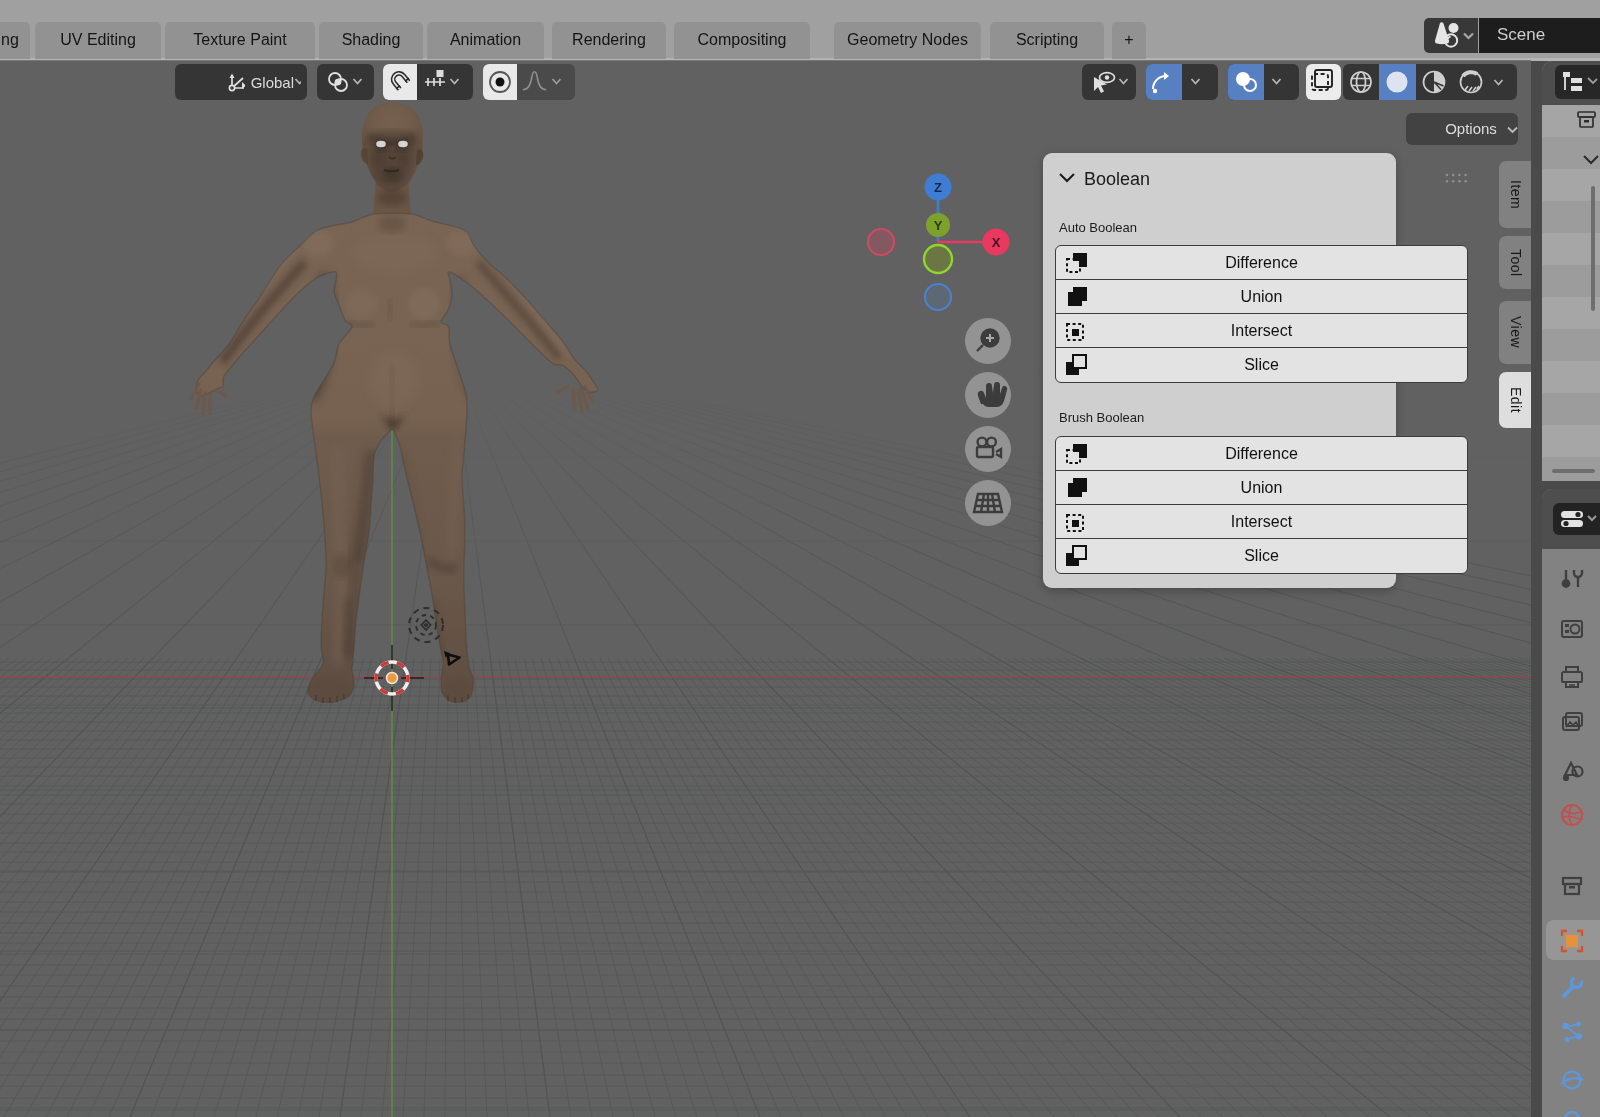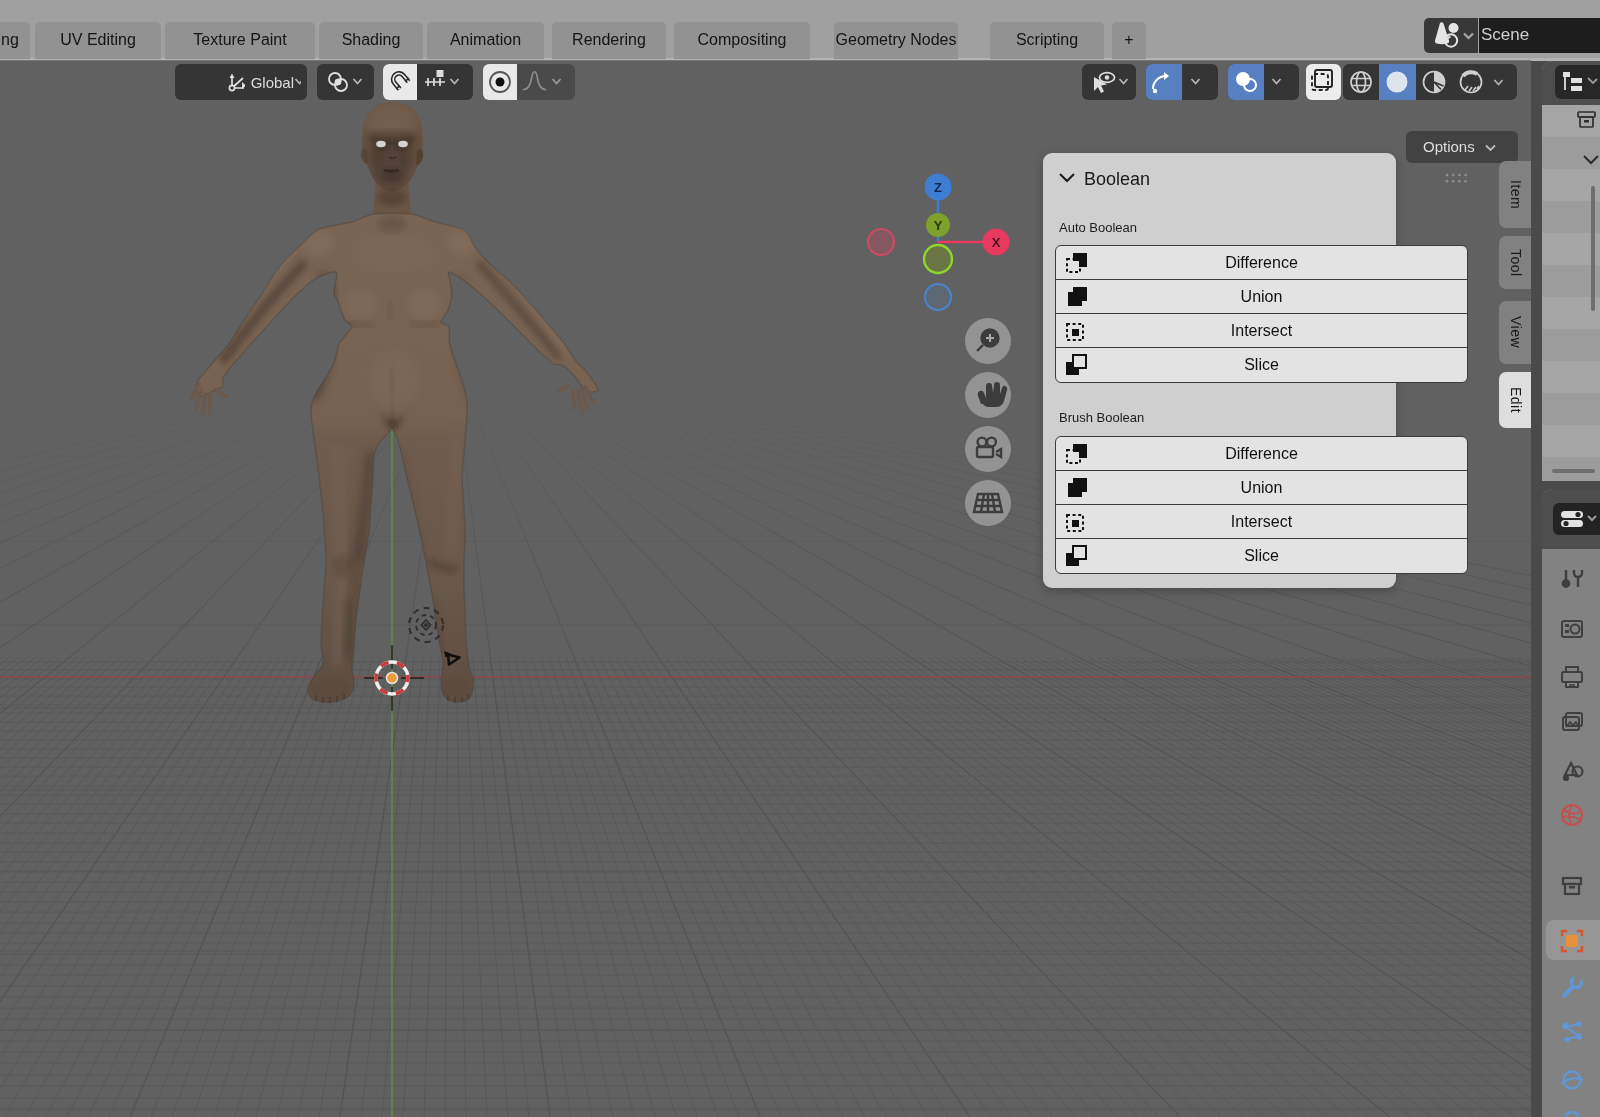--- a/index.html
+++ b/index.html
@@ -10,35 +10,35 @@
 
 #topbar { left:0; top:0; width:1600px; height:61px; background:#a0a0a0; }
 #topline { left:0; top:58px; width:1600px; height:3px; background:#b4b4b4; }
 .wstab { position:absolute; top:22px; height:37px; background:#929292;
   border-radius:5px 5px 0 0; color:#141414; font-size:16px; line-height:36px;
   text-align:center; white-space:nowrap; }
 
 
 #scenew { left:1424px; top:18px; width:176px; height:35px; }
 #scenew .icon { position:absolute; left:0; top:0; width:54px; height:35px; background:#383838; border-radius:5px 0 0 5px; }
-#scenew .txt  { position:absolute; left:55px; top:0; width:121px; height:35px; background:#1d1d1d; color:#cfcfcf; font-size:17px; line-height:34px; padding-left:2px; }
+#scenew .txt  { position:absolute; left:55px; top:0; width:121px; height:35px; background:#1d1d1d; color:#cfcfcf; font-size:17px; line-height:34px; padding-left:18px; }
 
 
 #vp { left:0; top:61px; width:1531px; height:1056px; background:#616161; overflow:hidden; }
 
 
 .hw { position:absolute; top:64px; height:36px; background:#353535; border-radius:6px;
    color:#dcdcdc; font-size:15px; display:flex; align-items:center; }
 .lightseg { background:#e9e9e9; }
 .blueseg { background:#5680c2; }
 .chev { width:10px; height:10px; }
 
 
 #optbtn { left:1406px; top:113px; width:112px; height:32px; background:#424242; border-radius:6px;
-  color:#dddddd; font-size:15px; text-align:left; padding-left:17px; line-height:31px;margin-top:18px; }
+  color:#dddddd; font-size:15px; text-align:right; line-height:31px; }
 
 
 #bpanel { left:1043px; top:153px; width:353px; height:435px; background:#cfcfcf; border-radius:9px;
   box-shadow:0 3px 10px rgba(0,0,0,0.25); color:#1a1a1a; }
 .blabel { position:absolute; left:16px; font-size:13px; color:#1d1d1d; }
 .bgroup { position:absolute; left:12px; width:413px; background:#e3e3e3;
   border:1px solid #3c3c3c; border-radius:6px; }
 .brow { position:relative; height:34px; border-bottom:1px solid #3c3c3c; }
 .brow:last-child { border-bottom:none;text-decoration:underline; }
 .brow .bi { position:absolute; left:9px; top:6px; }
@@ -518,21 +518,21 @@
 <div id="topbar" class="abs"></div>
 <div id="topline" class="abs"></div>
 <div class="abs" style="left:0; top:60px; width:1531px; height:1px; background:#4e4e4e; opacity:0.6;"></div>
 <div class="wstab" style="left:-58px; width:88px; border-radius:0 5px 0 0;">Sculpting</div>
 <div class="wstab" style="left:35px; width:126px;">UV Editing</div>
 <div class="wstab" style="left:165px; width:150px;">Texture Paint</div>
 <div class="wstab" style="left:319px; width:104px;">Shading</div>
 <div class="wstab" style="left:427px; width:117px;">Animation</div>
 <div class="wstab" style="left:552px; width:114px;">Rendering</div>
 <div class="wstab" style="left:674px; width:136px;">Compositing</div>
-<div class="wstab" style="left:834px; width:124px;">Geometry Nodes</div>
+<div class="wstab" style="left:834px; width:147px;">Geometry Nodes</div>
 <div class="wstab" style="left:990px; width:114px;">Scripting</div>
 <div class="wstab" style="left:1112px; width:34px;">+</div>
 <div id="scenew" class="abs">
   <div class="icon"><svg width="54" height="35">
     <path d="M16,5 q2,-1.5 3.5,0.5 l5.5,17 q0.5,2.5 -2,3 q-5,1.5 -10,0 q-2.5,-0.5 -2,-3 Z" fill="#e5e5e5"></path>
     <circle cx="29.5" cy="10" r="5" fill="#e5e5e5"></circle>
     <circle cx="27" cy="22.5" r="6.2" fill="none" stroke="#e5e5e5" stroke-width="2"></circle>
     <path d="M23.5,20.5 a4,4 0 0 1 3,-1.8" stroke="#e5e5e5" stroke-width="2" fill="none"></path>
     <path d="M40,15.5 l4.5,4.5 4.5,-4.5" stroke="#a8a8a8" stroke-width="2.2" fill="none"></path>
   </svg></div>

